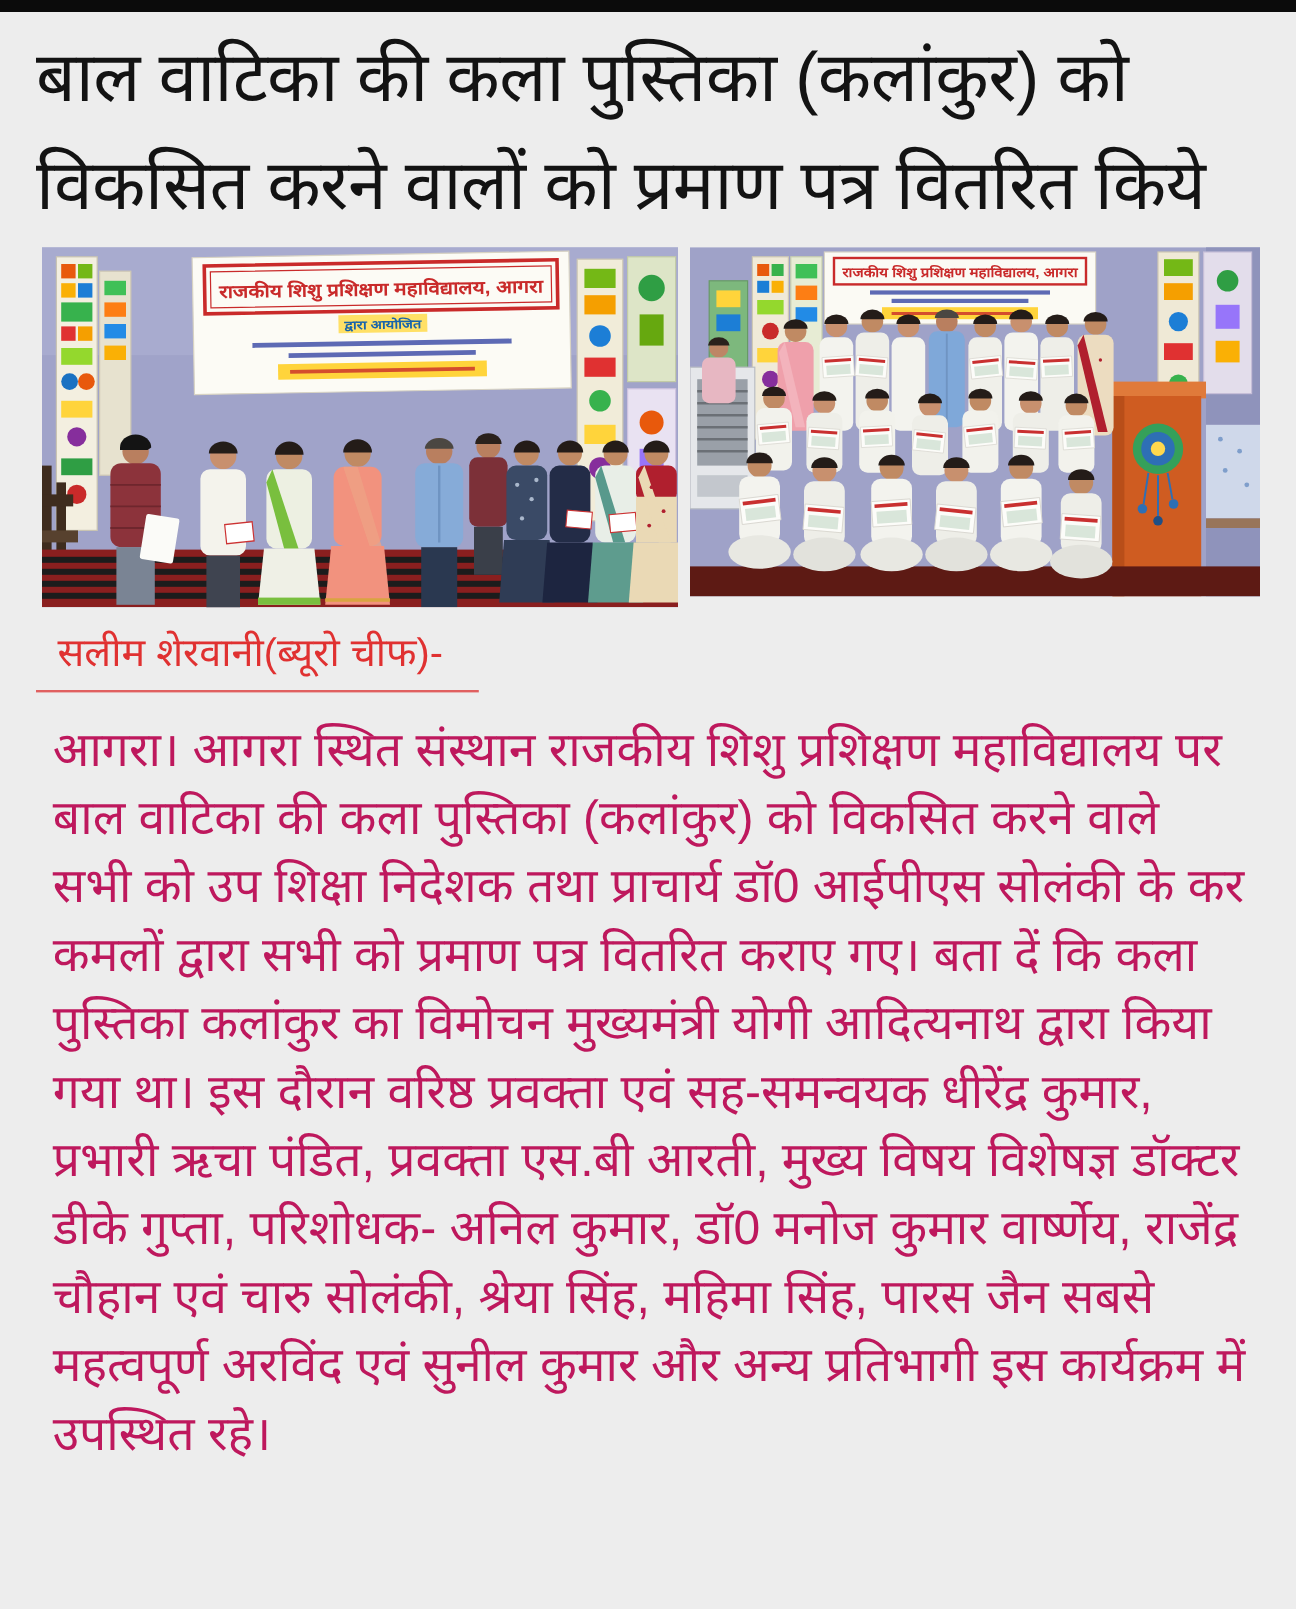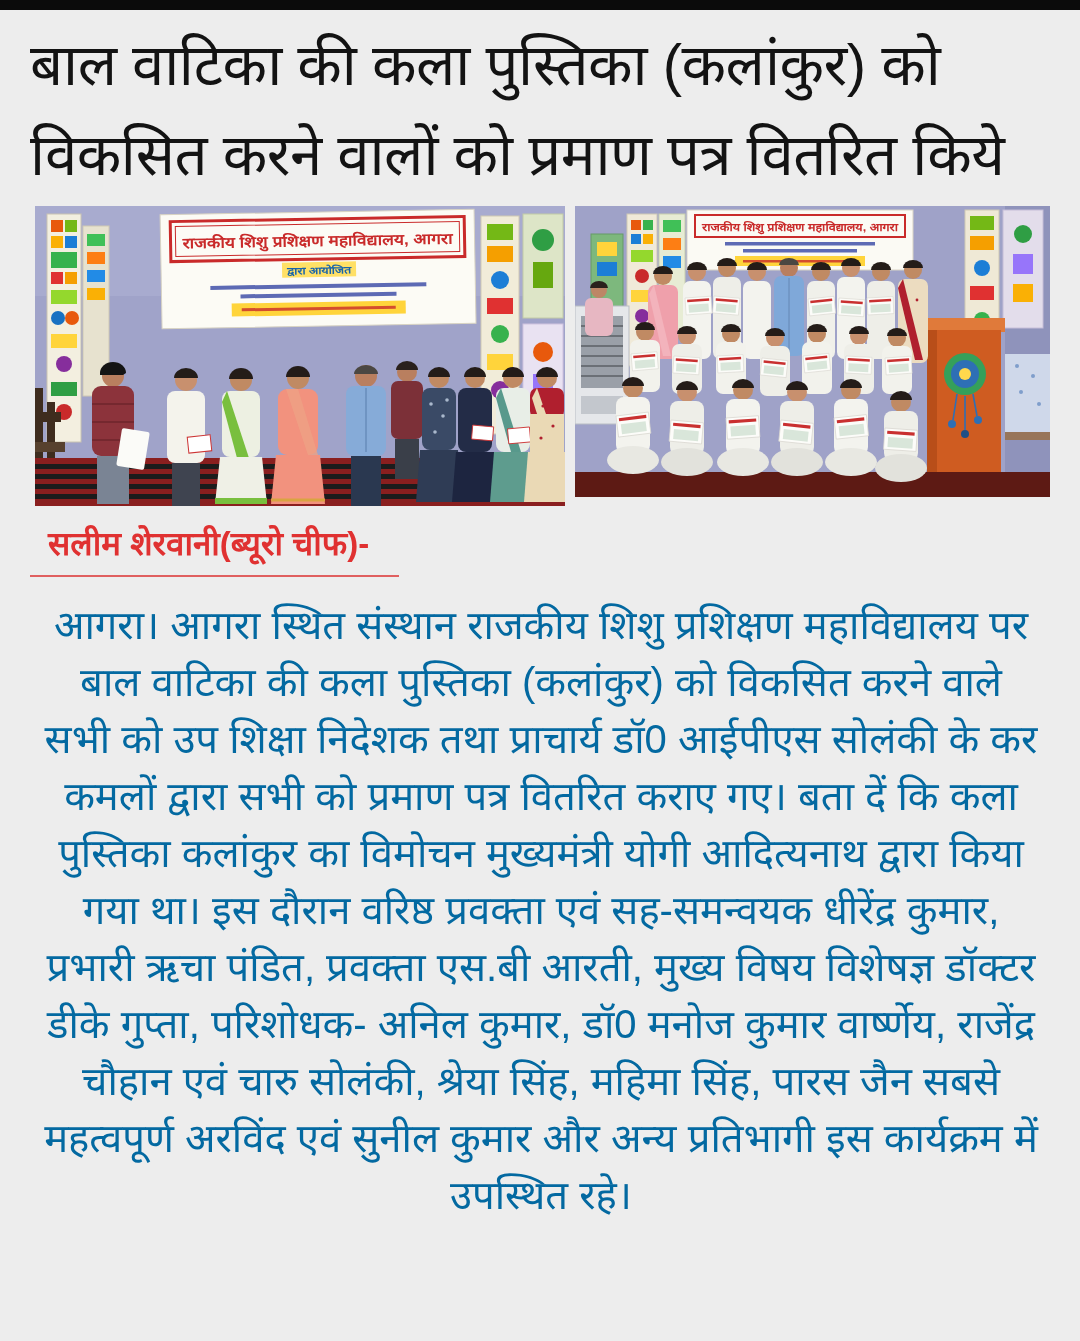--- a/index.html
+++ b/index.html
@@ -16,27 +16,27 @@
     color:#131313;letter-spacing:-0.5px;
   }
   .photo-row{
     display:flex;align-items:flex-start;gap:10px;
     margin:6px 30px 0 35px;
   }
   .photo-frame{display:block;line-height:0;}
   .byline-wrap{margin:14px 0 0 30px;}
   .byline{
     display:inline-block;
-    color:#e03131;font-size:33px;font-weight:700;
+    color:#e03131;font-size:33px;font-weight:400;
     padding:0 30px 10px 18px;
     border-bottom:2px solid #e06060;
   }
   .body-text{
     margin:20px 42px 0 44px;
-    font-size:40px;line-height:57px;color:#0369a1;text-align:center;
+    font-size:40px;line-height:57px;color:#be185d;
   }
 </style>
 </head>
 <body>
 
 <div class="top-bar"></div>
 
 <h1 class="headline">बाल वाटिका की कला पुस्तिका (कलांकुर) को विकसित करने वालों को प्रमाण पत्र वितरित किये</h1>
 
 <div class="photo-row">

